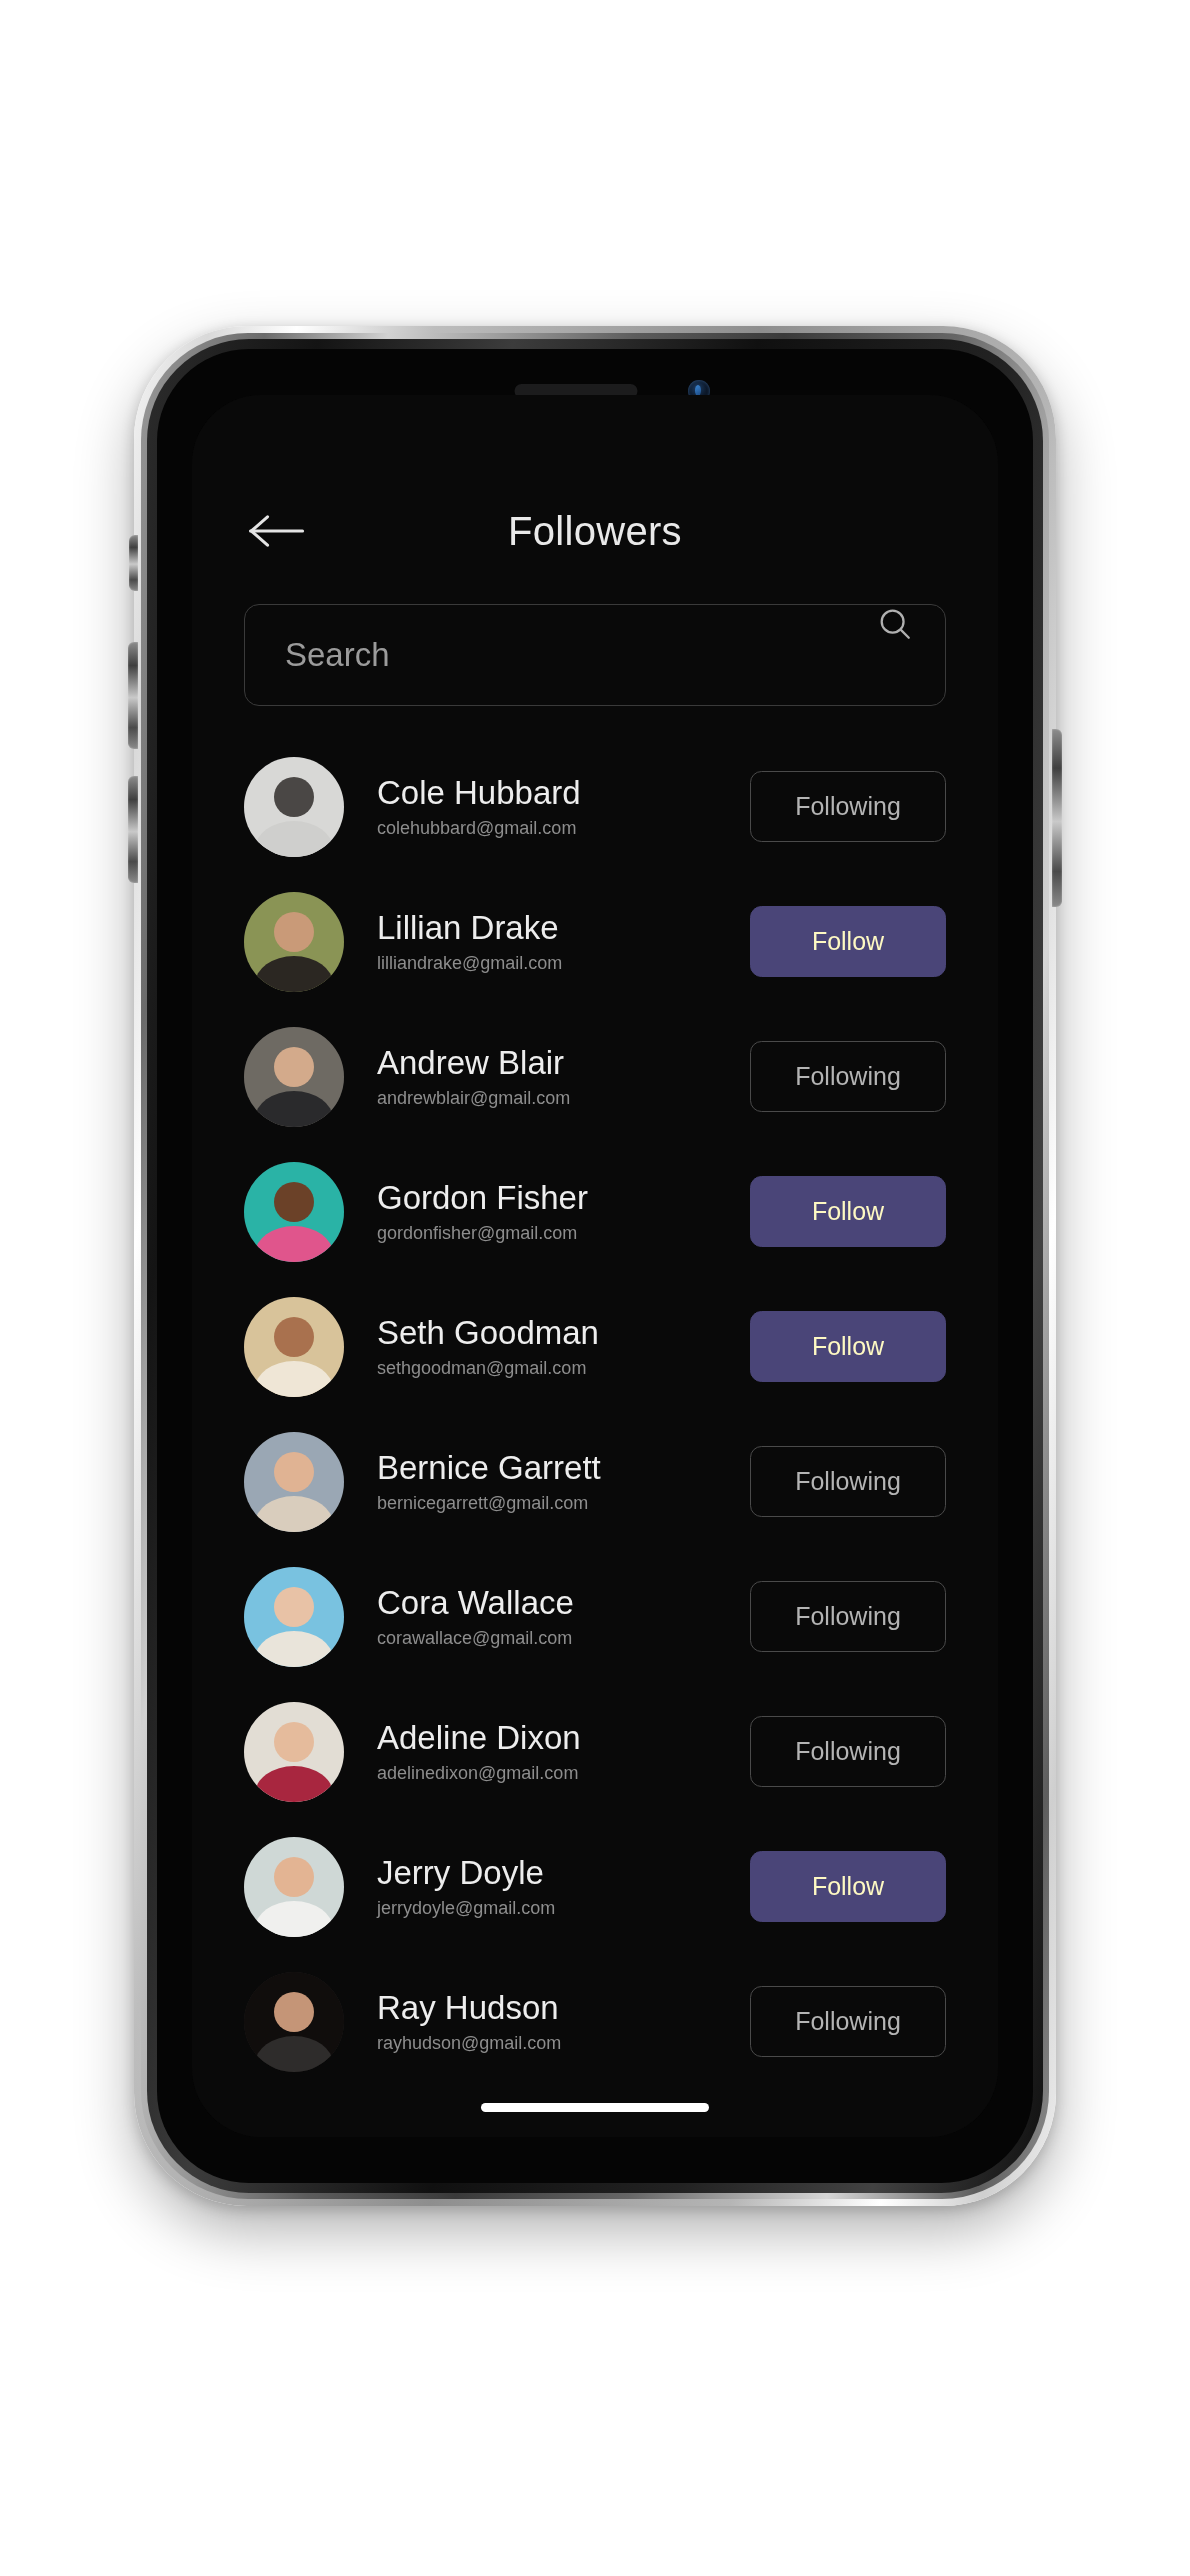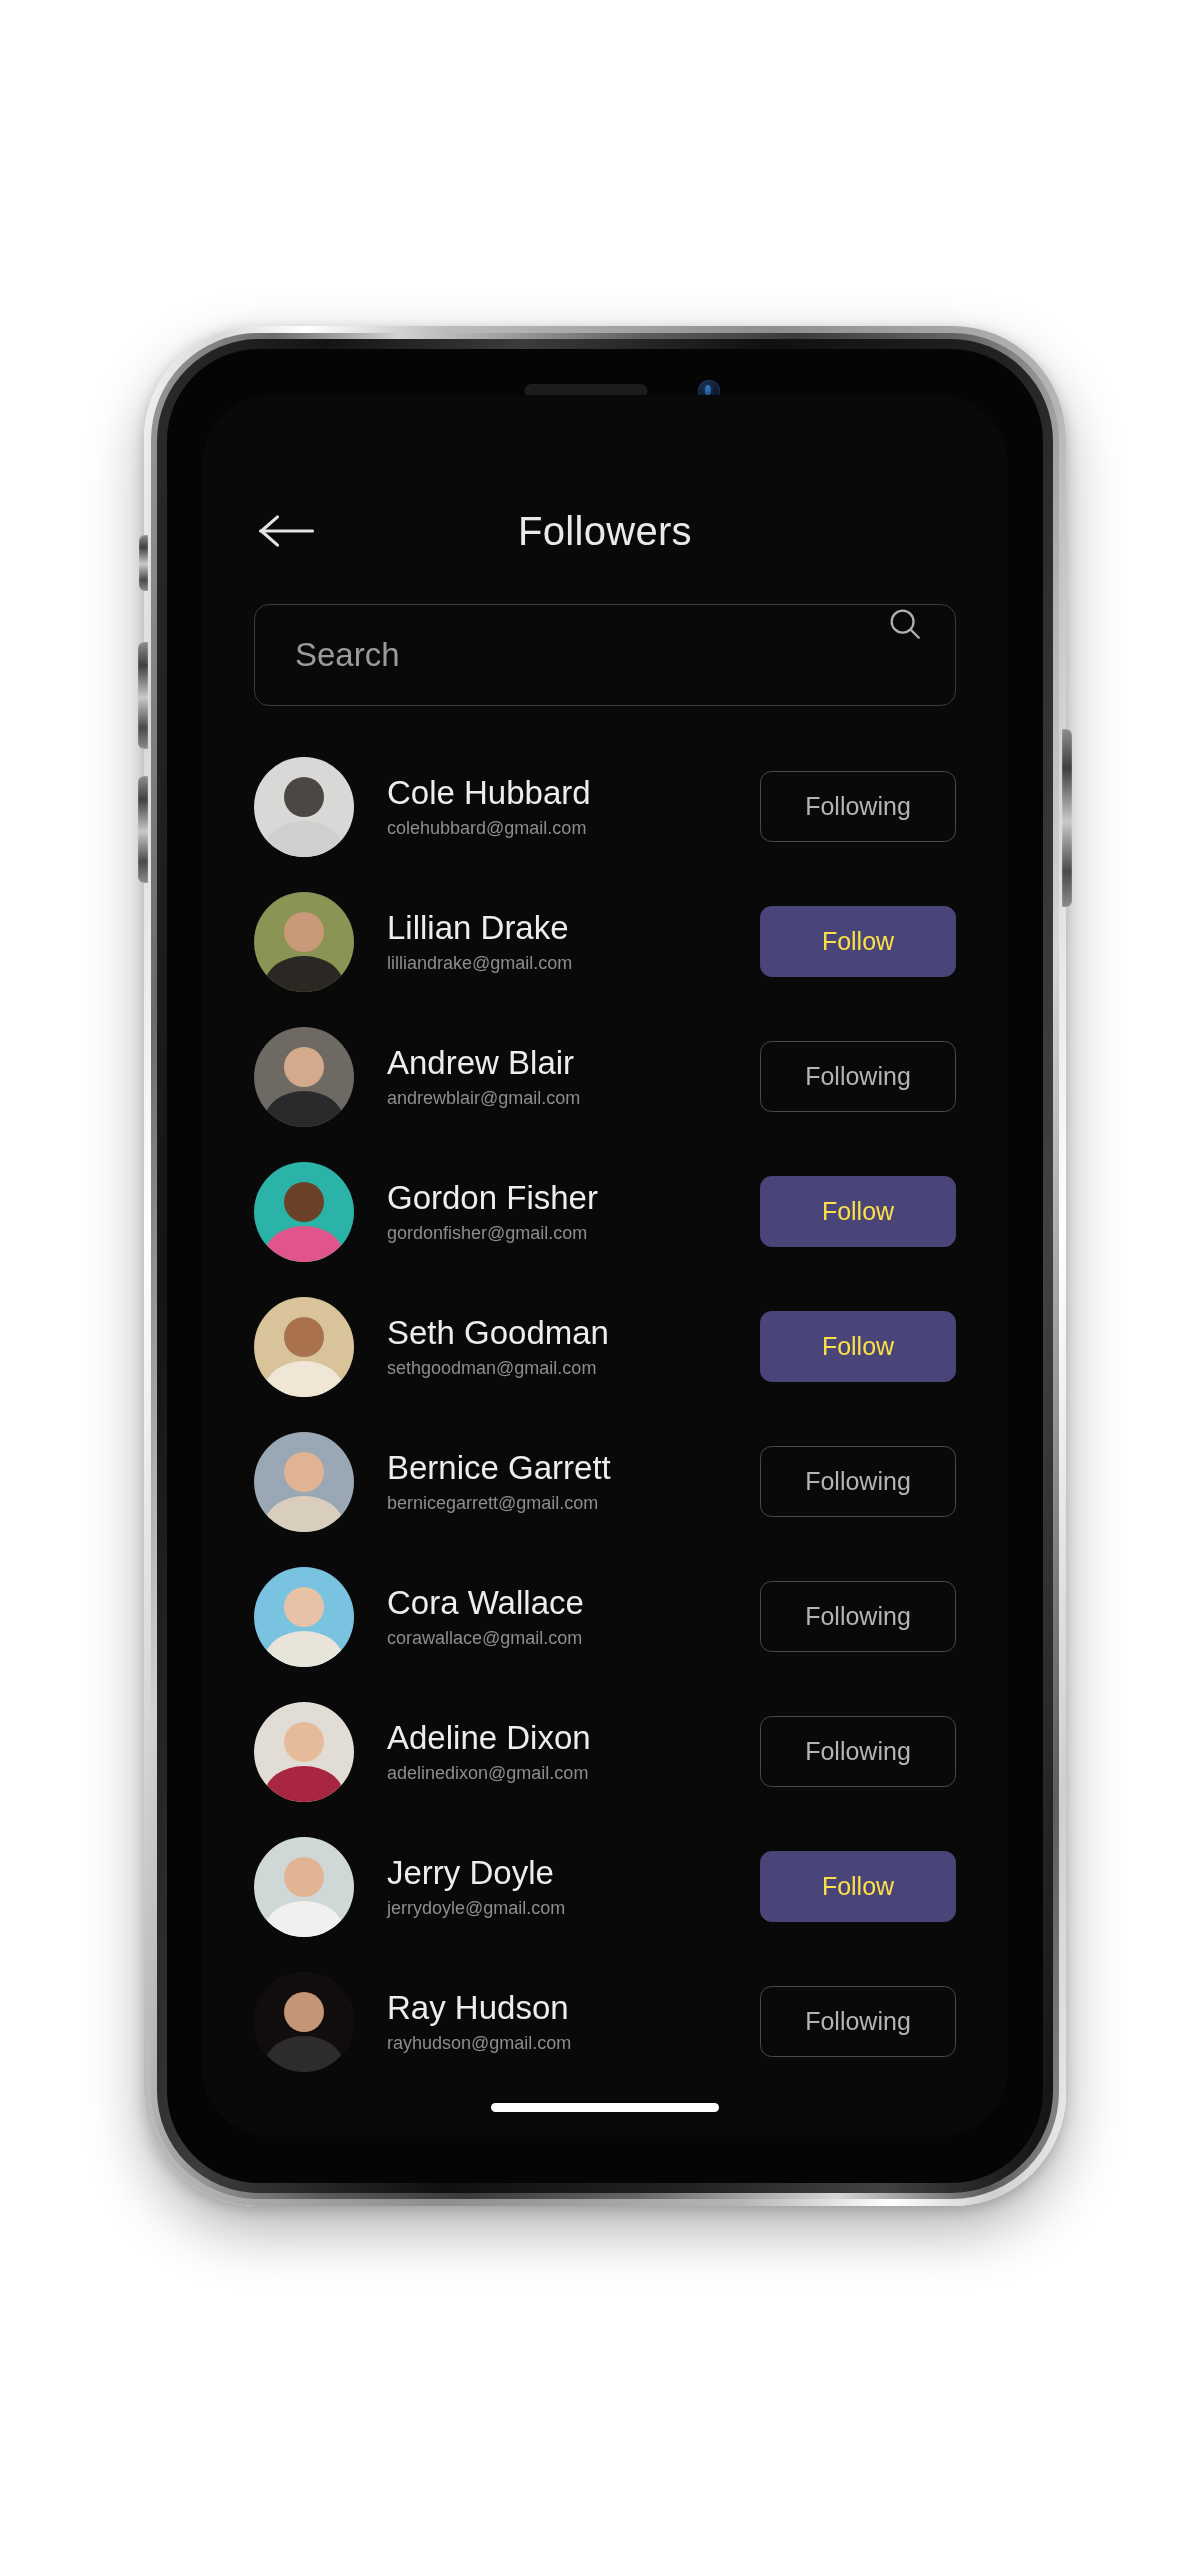--- a/index.html
+++ b/index.html
@@ -7,21 +7,21 @@
   body {
     background:#ffffff;
     font-family:"Liberation Sans", sans-serif;
     position:relative;
     overflow:hidden;
   }
 
   
   #phone-mockup{
     position:absolute;
-    left:144px; top:326px;
+    left:134px; top:326px;
     width:922px; height:1880px;
   }
   .phone-outer{
     position:absolute; inset:0;
     border-radius:113px;
     background:linear-gradient(100deg,#f4f4f4 0%,#d9d9d9 6%,#ffffff 13%,#bdbdbd 24%,#8e8e8e 50%,#b5b5b5 74%,#ffffff 86%,#cfcfcf 94%,#eeeeee 100%);
     box-shadow:0 25px 58px rgba(0,0,0,.30), 0 3.8px 13.4px rgba(0,0,0,.18);
   }
   .phone-band{
     position:absolute; left:6.7px; top:6.7px; right:6.7px; bottom:6.7px;
@@ -201,21 +201,21 @@
     white-space:nowrap;
   }
   .action-btn.following{
     background:transparent;
     border:1.4px solid #4a4a4a;
     color:#b4b4b4;
   }
   .action-btn.follow{
     background:#4a4578;
     border:1.4px solid #4a4578;
-    color:#fde047;
+    color:#fef9c3;
   }
 </style>
 </head>
 <body>
 
 <div id="phone-mockup">
   <div class="phone-outer"></div>
   <div class="phone-band"></div>
 
   <div class="btn-side btn-mute"></div>

